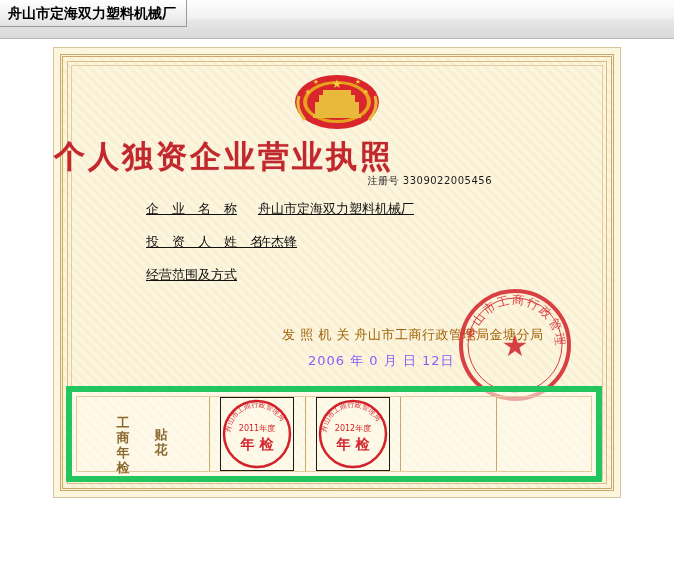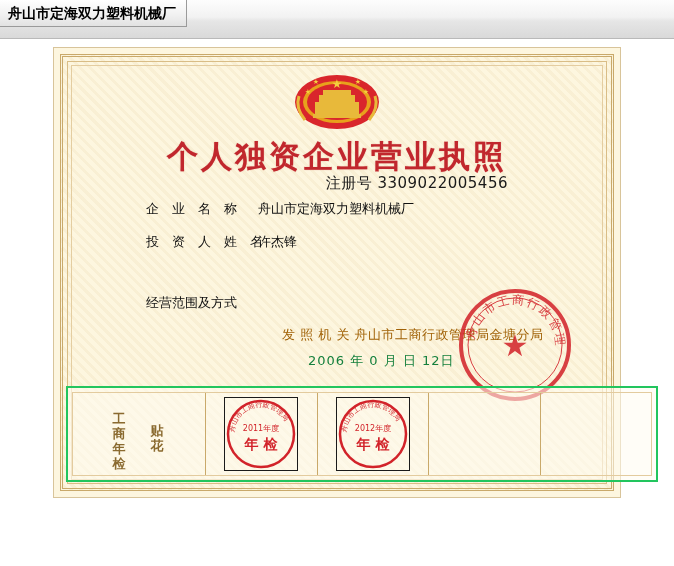--- a/index.html
+++ b/index.html
@@ -83,61 +83,60 @@
     width: 96px;
     height: 72px;
   }
   .emblem svg { display: block; }
 
   
   .cert-title {
     position: absolute;
     left: 0; right: 0;
     top: 88px;
-    text-align: center;
     font-size: 31px;
     font-weight: bold;
     letter-spacing: 3px;
     color: #c1272d;
     font-family: "DejaVu Sans", "Liberation Sans", sans-serif;
     text-shadow: 0 0 1px rgba(193,39,45,0.5);
   }
   .reg-no {
     position: absolute;
-    right: 112px;
+    right: 128px;
     top: 126px;
-    font-size: 15px;
+    font-size: 10px;
     color: #1a1a1a;
     letter-spacing: 0.5px;
   }
 
   
   .fields {
     position: absolute;
     left: 92px;
     top: 152px;
     right: 40px;
   }
   .field-row {
     display: flex;
     align-items: center;
     margin-bottom: 15px;
     font-size: 13px;
     color: #111111;
+    text-decoration: underline;
   }
   .field-label {
     width: 112px;
     flex: 0 0 112px;
     letter-spacing: 0px;
     white-space: nowrap;
   }
   .field-label.wide {
     width: 128px;
     flex: 0 0 128px;
-    margin-top: 28px;
   }
   .field-value {
     font-size: 13px;
     color: #111111;
   }
 
   
   .issuer {
     position: absolute;
     right: 38px;
@@ -146,44 +145,44 @@
     text-align: left;
   }
   .issuer-line {
     font-size: 13px;
     color: #a16207;
     letter-spacing: 0.5px;
     white-space: nowrap;
   }
   .issuer-date {
     font-size: 13px;
-    color: #15803d;
+    color: #8b5cf6;
     margin-top: 8px;
     margin-left: 26px;
     letter-spacing: 1px;
   }
 
   
   .seal-main {
     position: absolute;
     right: 46px;
     top: 238px;
     width: 118px;
     height: 118px;
     opacity: 0.86;
   }
 
   
   .annual-panel {
     position: absolute;
     left: 12px;
     top: 338px;
-    width: 592px;
+    width: 536px;
     height: 96px;
-    border: 2px solid #22c55e;
+    border: 6px solid #22c55e;
     box-sizing: border-box;
     background: rgba(255, 252, 240, 0.55);
   }
   .annual-inner {
     position: absolute;
     left: 4px; top: 4px; right: 4px; bottom: 4px;
     border: 1px solid #e3cb9e;
     box-sizing: border-box;
     display: flex;
   }

